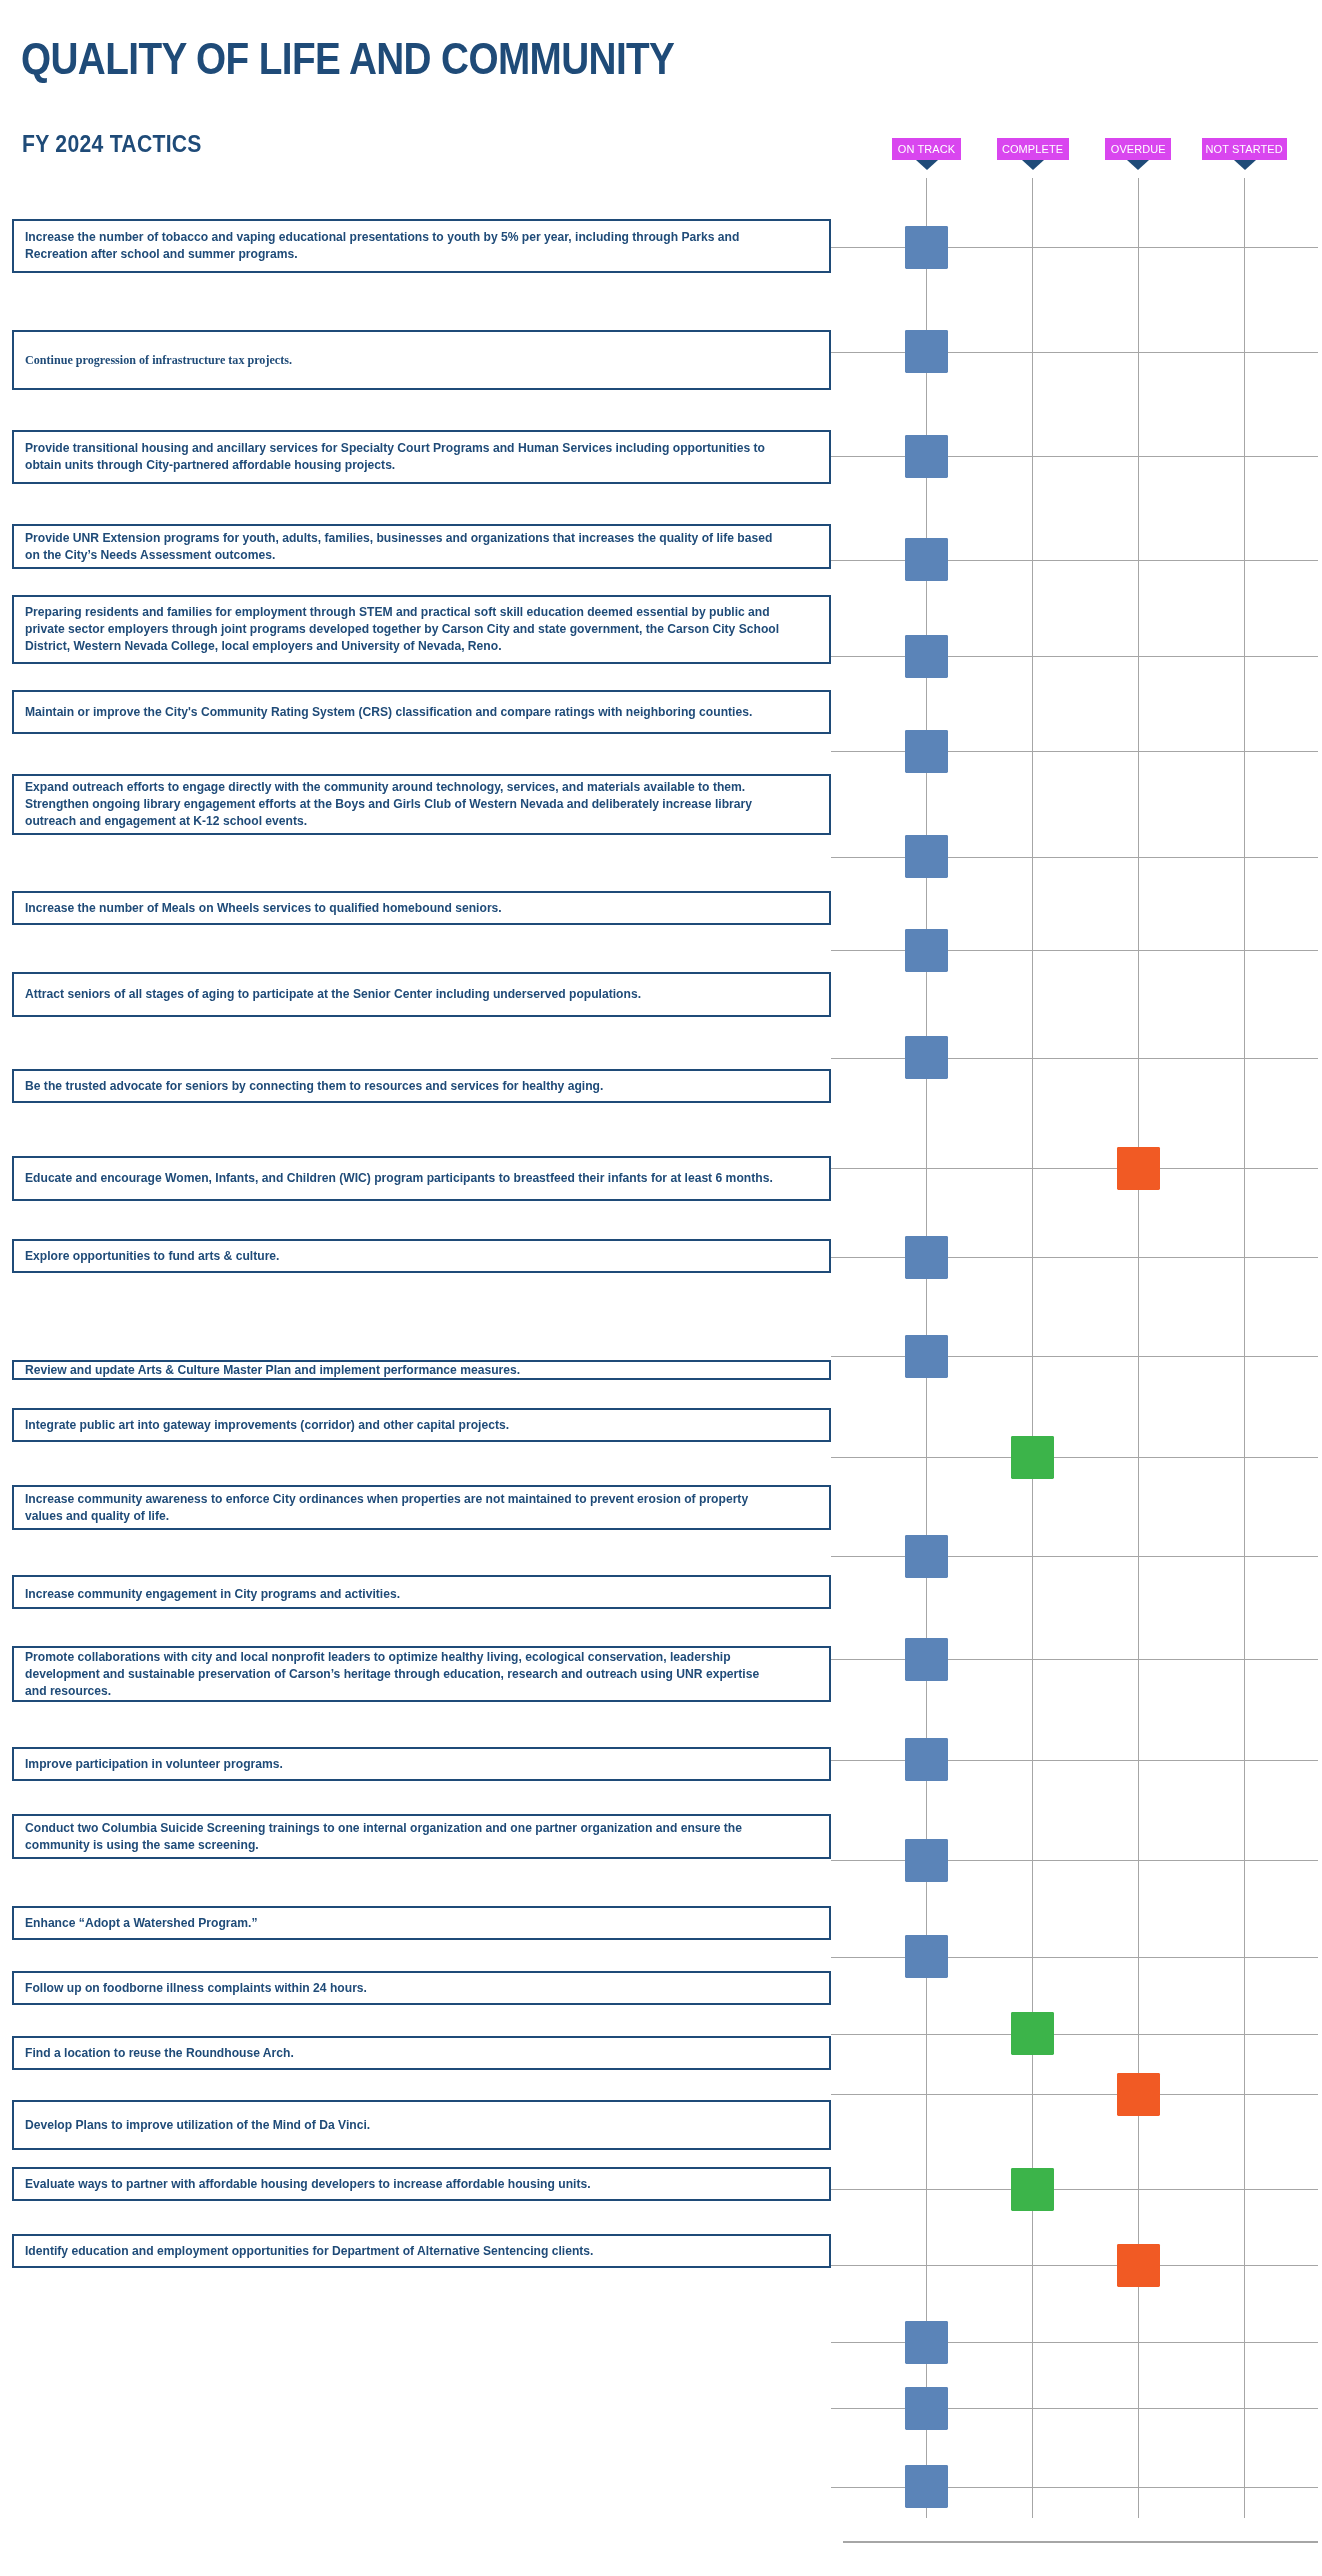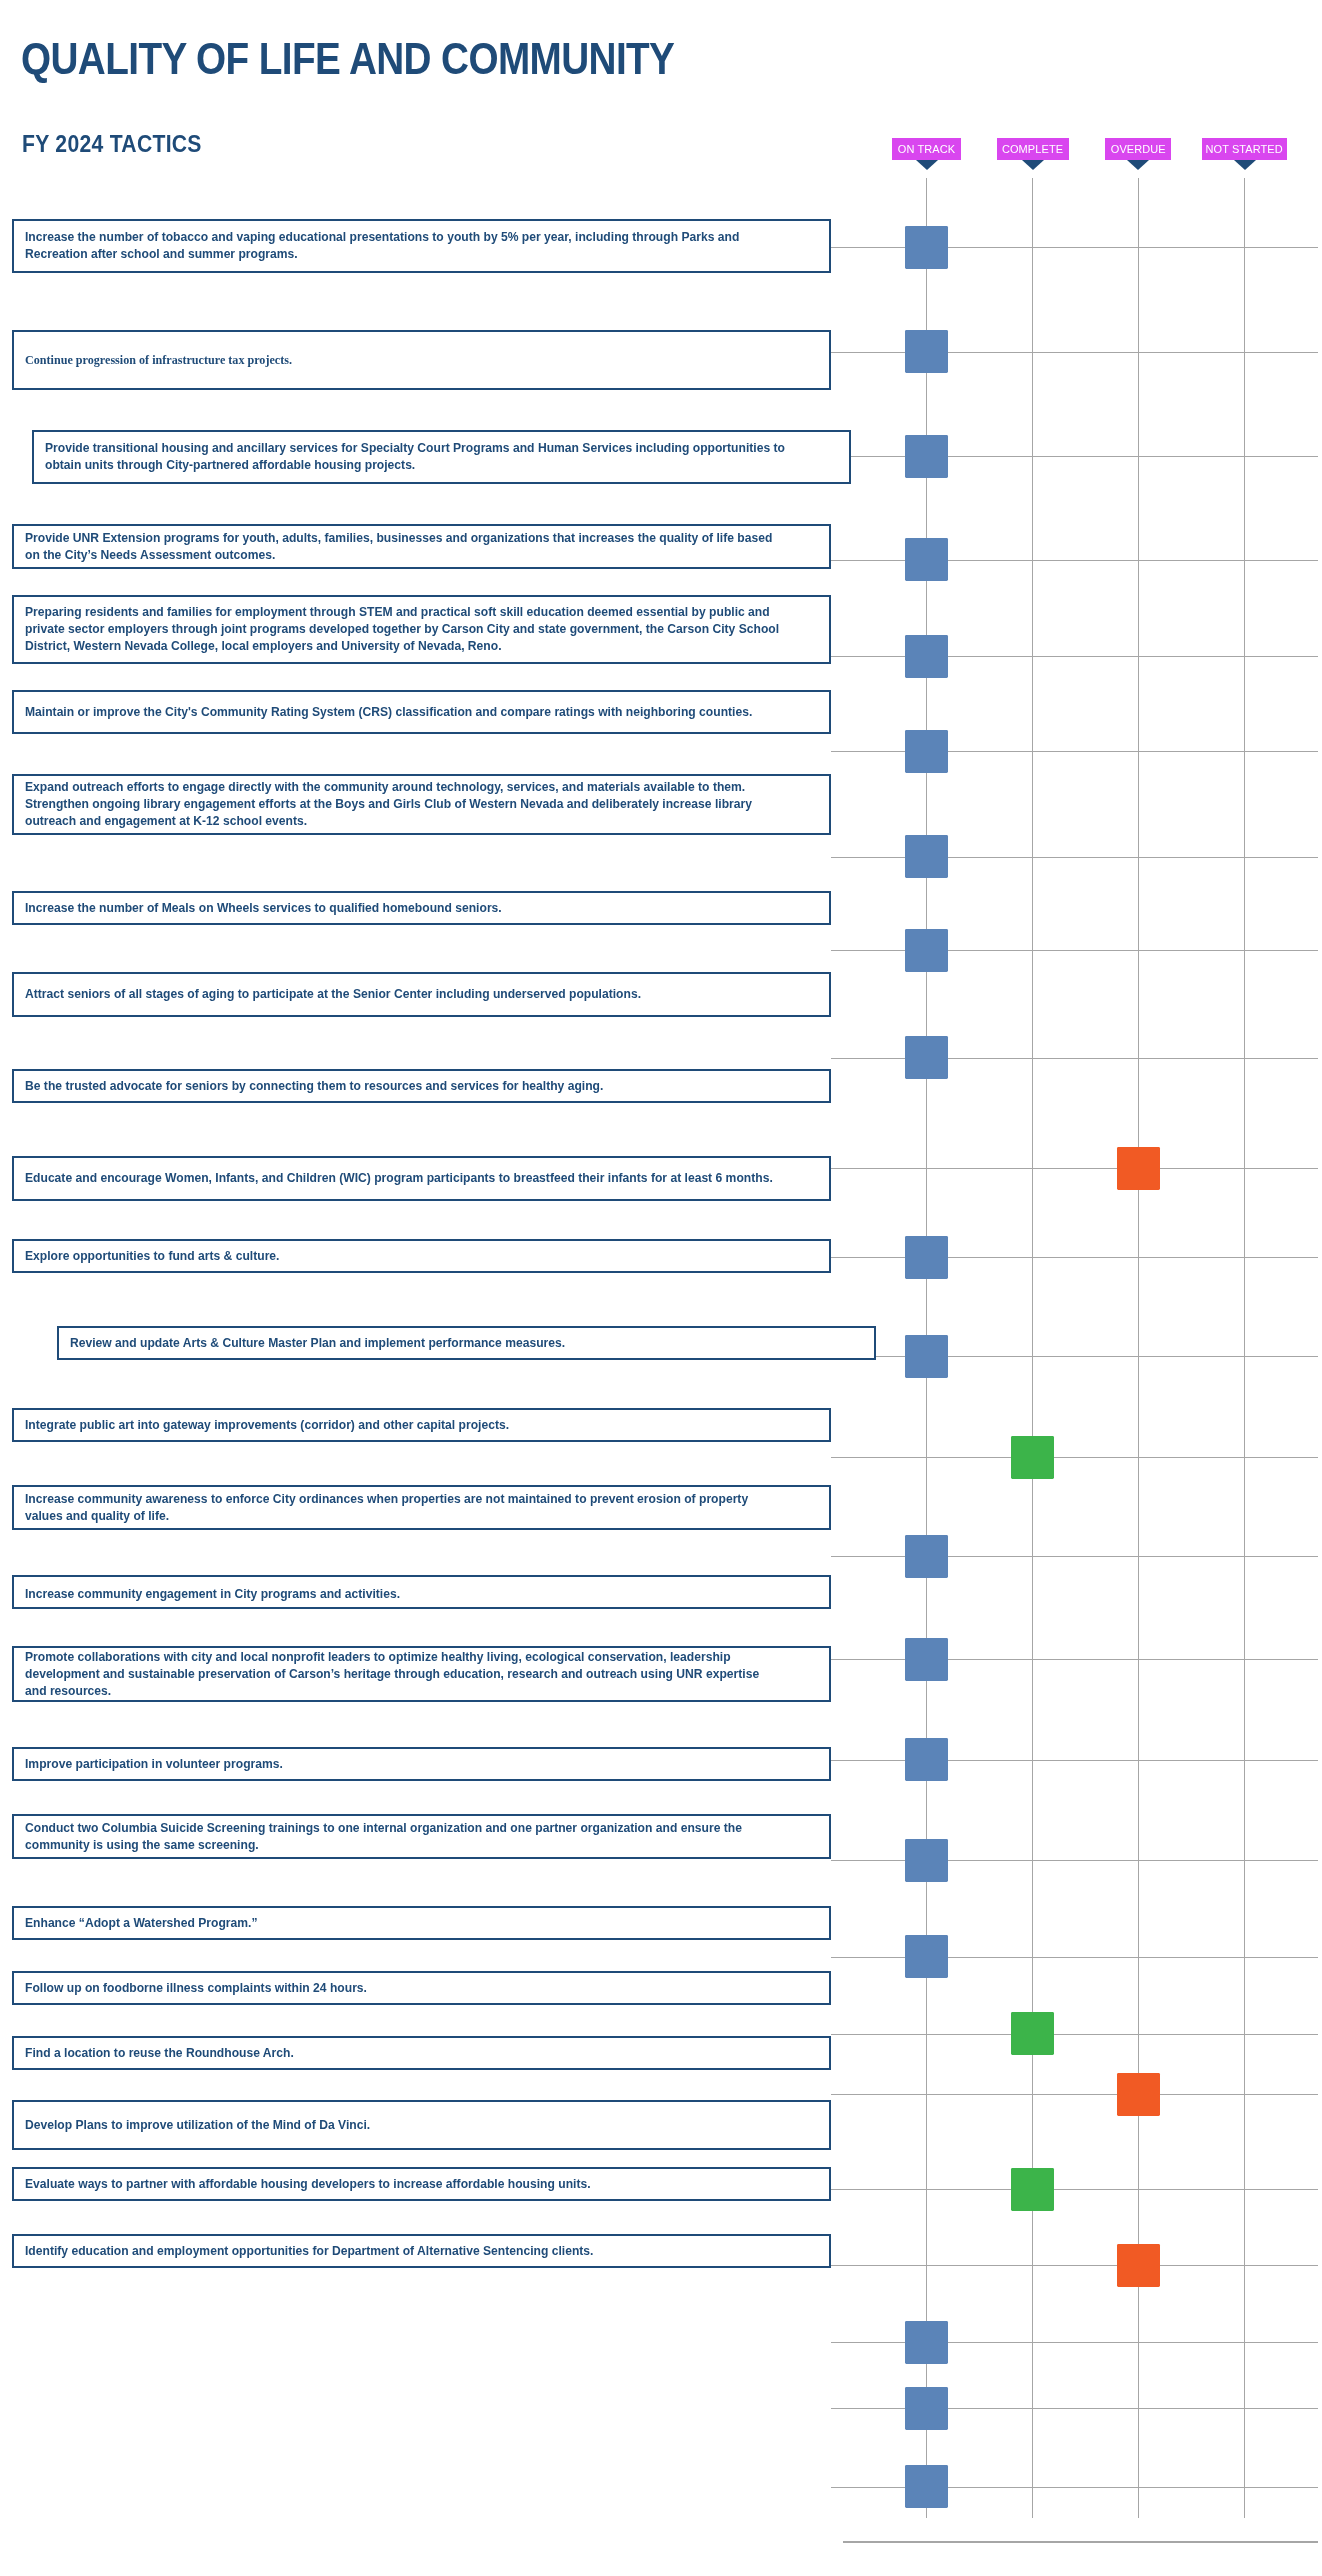--- a/index.html
+++ b/index.html
@@ -249,21 +249,21 @@
     <div class="connector" style="top: 2487px; left: 831px; width: 20.6px;"></div>
   </div>
 
 <div id="boxes-layer">
     <div class="tactic-box" style="top: 219px; height: 54px;">
       <div class="tactic-text">Increase the number of tobacco and vaping educational presentations to youth by 5% per year, including through Parks and Recreation after school and summer programs.</div>
     </div>
     <div class="tactic-box" style="top: 330px; height: 60px; font-family: Liberation Serif, serif;">
       <div class="tactic-text">Continue progression of infrastructure tax projects.</div>
     </div>
-    <div class="tactic-box" style="top: 430px; height: 54px; margin-left: 20px;">
+    <div class="tactic-box" style="top: 430px; height: 54px;">
       <div class="tactic-text">Provide transitional housing and ancillary services for Specialty Court Programs and Human Services including opportunities to obtain units through City-partnered affordable housing projects.</div>
     </div>
     <div class="tactic-box" style="top: 524px; height: 45px;">
       <div class="tactic-text">Provide UNR Extension programs for youth, adults, families, businesses and organizations that increases the quality of life based on the City’s Needs Assessment outcomes.</div>
     </div>
     <div class="tactic-box" style="top: 595px; height: 69px;">
       <div class="tactic-text">Preparing residents and families for employment through STEM and practical soft skill education deemed essential by public and private sector employers through joint programs developed together by Carson City and state government, the Carson City School District, Western Nevada College, local employers and University of Nevada, Reno.</div>
     </div>
     <div class="tactic-box" style="top: 690px; height: 44px;">
       <div class="tactic-text">Maintain or improve the City's Community Rating System (CRS) classification and compare ratings with neighboring counties.</div>
@@ -279,21 +279,21 @@
     </div>
     <div class="tactic-box" style="top: 1069px; height: 34px;">
       <div class="tactic-text">Be the trusted advocate for seniors by connecting them to resources and services for healthy aging.</div>
     </div>
     <div class="tactic-box" style="top: 1156px; height: 45px;">
       <div class="tactic-text">Educate and encourage Women, Infants, and Children (WIC) program participants to breastfeed their infants for at least 6 months.</div>
     </div>
     <div class="tactic-box" style="top: 1239px; height: 34px;">
       <div class="tactic-text">Explore opportunities to fund arts &amp; culture.</div>
     </div>
-    <div class="tactic-box" style="top: 1326px; height: 34px; margin-left: 45px;">
+    <div class="tactic-box" style="top: 1360px; height: 20px;">
       <div class="tactic-text">Review and update Arts &amp; Culture Master Plan and implement performance measures.</div>
     </div>
     <div class="tactic-box" style="top: 1408px; height: 34px;">
       <div class="tactic-text">Integrate public art into gateway improvements (corridor) and other capital projects.</div>
     </div>
     <div class="tactic-box" style="top: 1485px; height: 45px;">
       <div class="tactic-text">Increase community awareness to enforce City ordinances when properties are not maintained to prevent erosion of property values and quality of life.</div>
     </div>
     <div class="tactic-box" style="top: 1575px; height: 34px; align-items: flex-end;">
       <div class="tactic-text">Increase community engagement in City programs and activities.</div>

